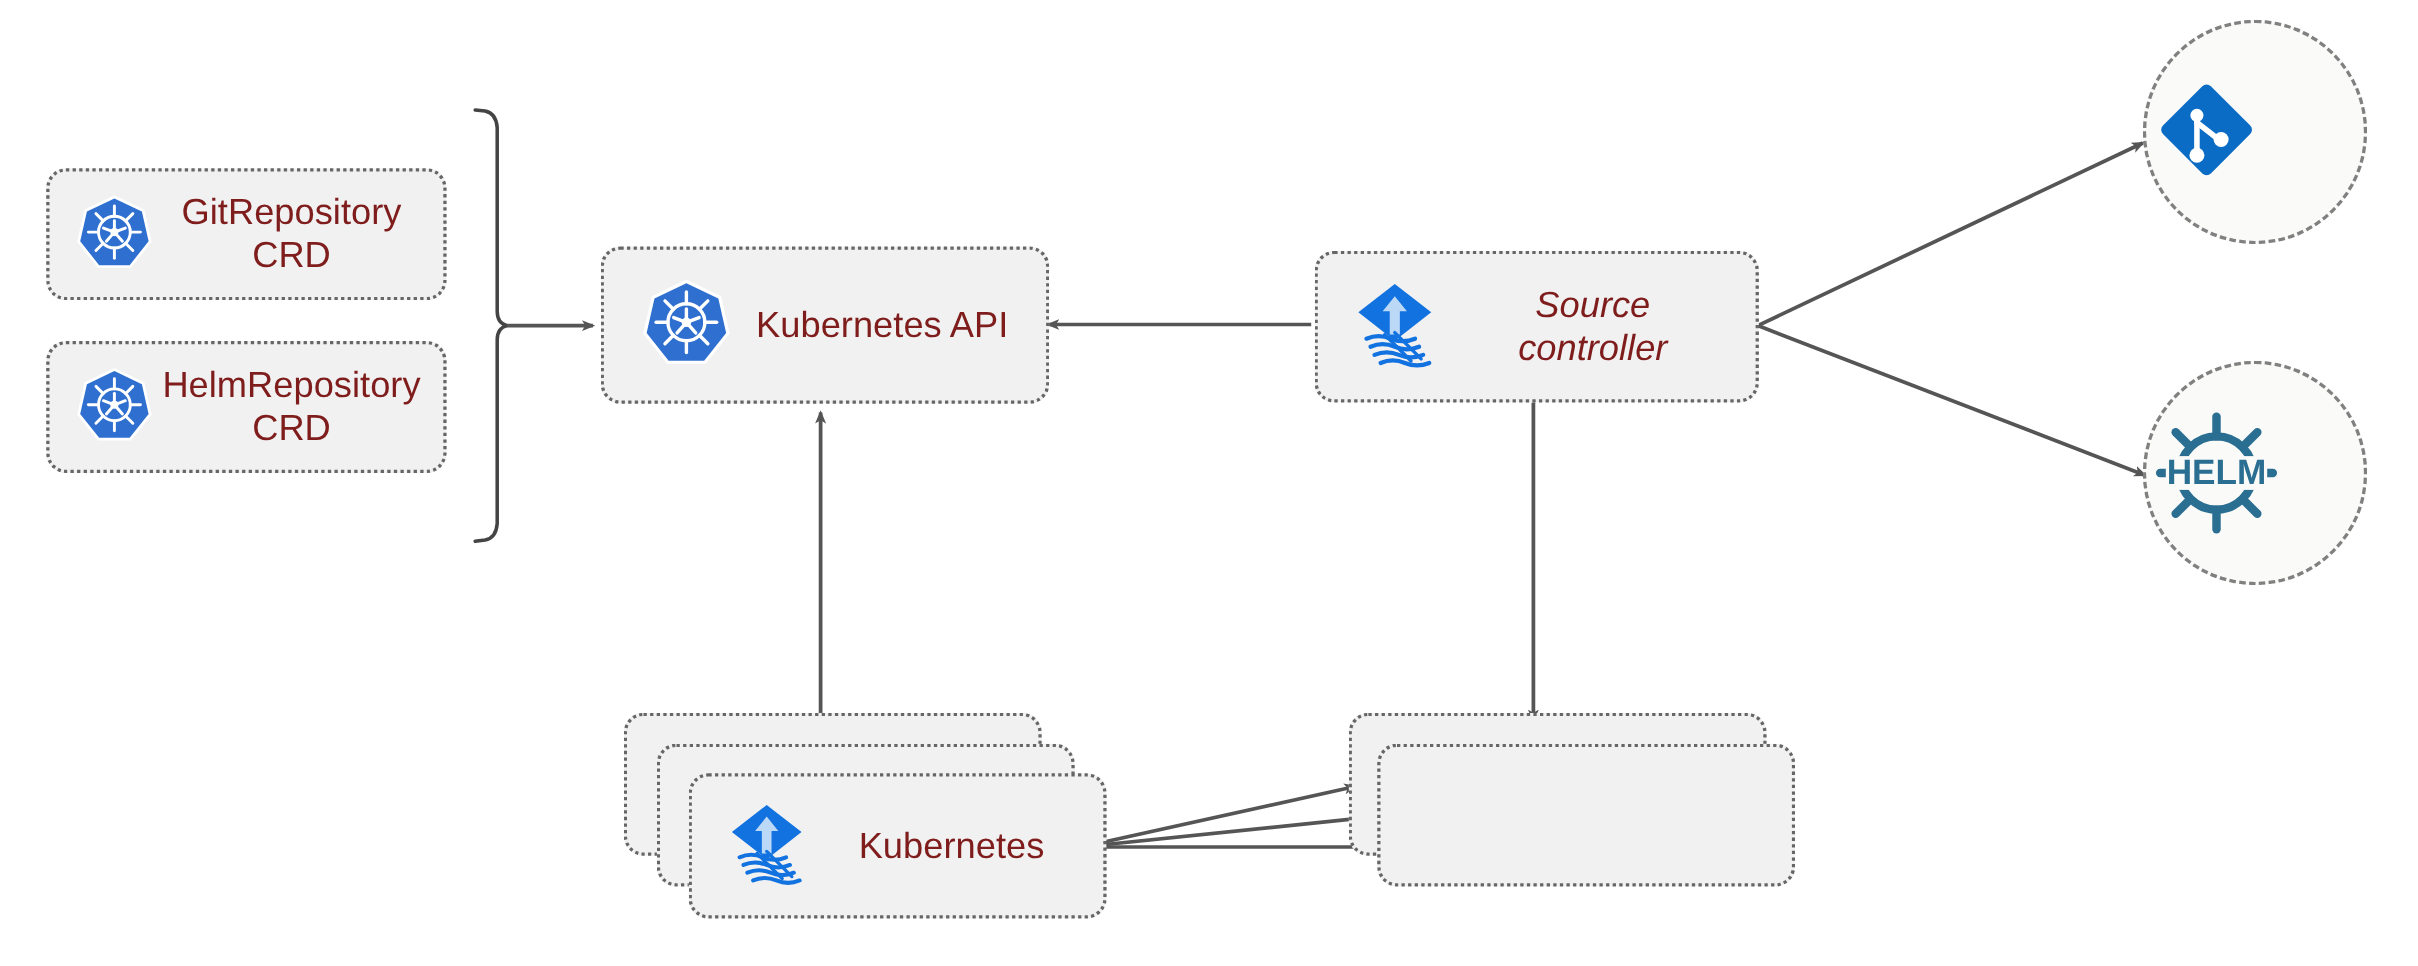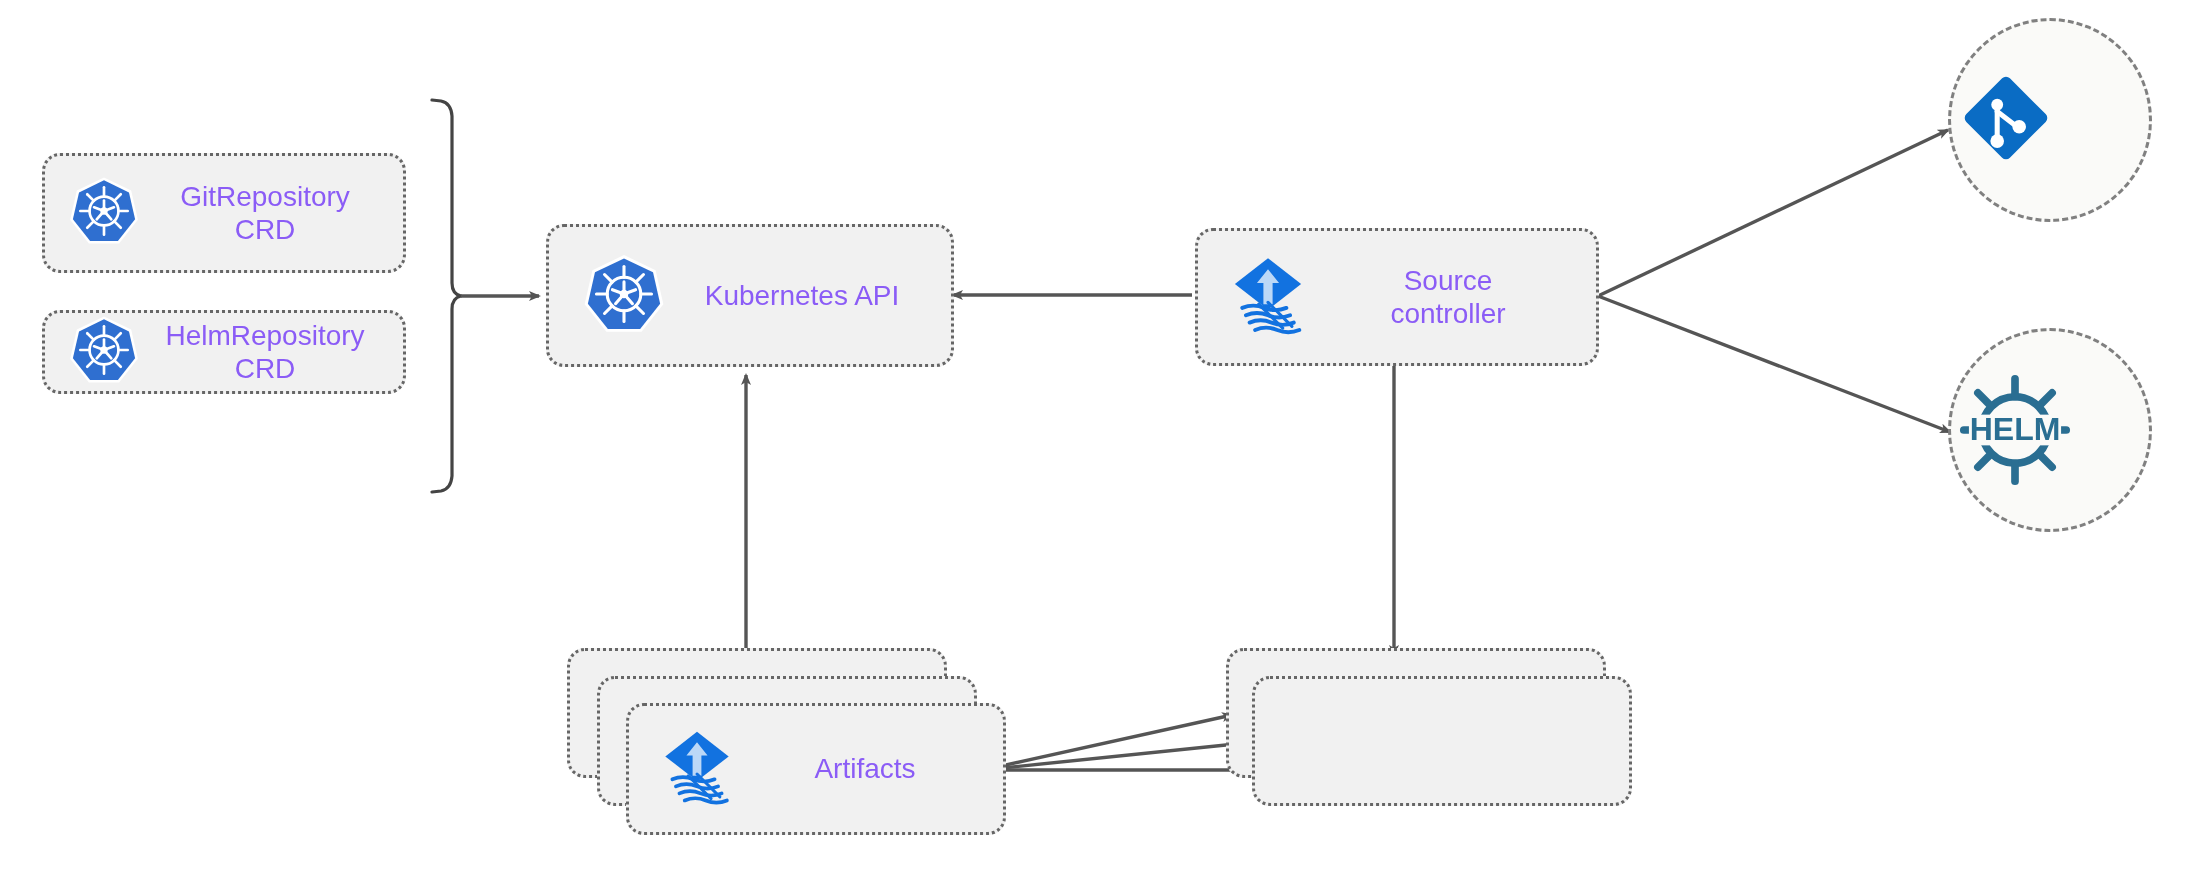--- a/index.html
+++ b/index.html
@@ -25,22 +25,22 @@
     border: 3px dotted #666666;
     border-radius: 18px;
     display: flex;
     align-items: center;
     justify-content: flex-start;
   }
   .node.ghost {
     background: #f1f1f1;
   }
   .node-label {
-    color: #8b5cf6;
-    font-size: 28px;
+    color: #7f1d1d;
+    font-size: 33px;
     line-height: 1.18;
     white-space: pre-line;
     text-align: center;
     flex: 1 1 auto;
     padding-right: 14px;
   }
   .node-label.two-line { text-align: center; }
   .node-icon {
     flex: 0 0 auto;
     display: block;
@@ -128,21 +128,21 @@
           <line x1="32" y1="32" x2="25.7" y2="39.2"></line>
           <line x1="32" y1="32" x2="23.4" y2="28.8"></line>
         </g>
         <circle cx="32" cy="32" r="3.2" fill="#ffffff"></circle>
       </svg>
     </span>
     <span class="node-label two-line">GitRepository
 CRD</span>
   </div>
 
-  <div class="node" style="left:42px; top:310px; width:364px; height:84px;">
+  <div class="node" style="left:42px; top:310px; width:364px; height:120px;">
     <span class="node-icon" style="margin-left:22px;">
       <svg width="74" height="74" viewBox="0 0 64 64" xmlns="http://www.w3.org/2000/svg">
         <path d="M32 3 L55.5 14.3 L61.3 39.6 L45.1 60 L18.9 60 L2.7 39.6 L8.5 14.3 Z" fill="#ffffff"></path>
         <path d="M32 5.5 L53.6 15.9 L58.9 39.2 L44 58 L20 58 L5.1 39.2 L10.4 15.9 Z" fill="#2f6fd0"></path>
         <g fill="none" stroke="#ffffff" stroke-width="2.3" stroke-linecap="round">
           <circle cx="32" cy="32" r="12.5"></circle>
           <line x1="32" y1="11.5" x2="32" y2="19.5"></line>
           <line x1="32" y1="44.5" x2="32" y2="52.5"></line>
           <line x1="11.5" y1="32" x2="19.5" y2="32"></line>
           <line x1="44.5" y1="32" x2="52.5" y2="32"></line>
@@ -183,21 +183,21 @@
           <line x1="32" y1="32" x2="38.3" y2="39.2"></line>
           <line x1="32" y1="32" x2="25.7" y2="39.2"></line>
           <line x1="32" y1="32" x2="23.4" y2="28.8"></line>
         </g>
         <circle cx="32" cy="32" r="3.2" fill="#ffffff"></circle>
       </svg>
     </span>
     <span class="node-label">Kubernetes API</span>
   </div>
 
-  <div class="node" style="left:1195px; top:228px; width:404px; height:138px;">
+  <div class="node" style="left:1195px; top:228px; width:404px; height:138px;font-style:italic;">
     <span class="node-icon" style="margin-left:24px;">
       <svg width="92" height="92" viewBox="0 0 100 100" xmlns="http://www.w3.org/2000/svg">
         <path d="M50 10 L86 38 L50 66 L14 38 Z" fill="#1272e0"></path>
         <path d="M50 22 L62 37 L55 37 L55 60 L45 60 L45 37 L38 37 Z" fill="#bcd8f7"></path>
         <g stroke="#1272e0" stroke-width="4.2" stroke-linecap="round" fill="none">
           <path d="M22 64 Q 34 59 46 64 Q 58 69 70 64"></path>
           <path d="M26 72 Q 38 67 50 72 Q 62 77 74 72"></path>
           <path d="M30 80 Q 42 75 54 80 Q 66 85 78 80"></path>
           <path d="M36 88 Q 48 83 60 88 Q 72 93 84 88"></path>
           <path d="M40 60 L 66 86" stroke-width="3.4"></path>
@@ -219,21 +219,21 @@
         <g stroke="#1272e0" stroke-width="4.2" stroke-linecap="round" fill="none">
           <path d="M22 64 Q 34 59 46 64 Q 58 69 70 64"></path>
           <path d="M26 72 Q 38 67 50 72 Q 62 77 74 72"></path>
           <path d="M30 80 Q 42 75 54 80 Q 66 85 78 80"></path>
           <path d="M36 88 Q 48 83 60 88 Q 72 93 84 88"></path>
           <path d="M40 60 L 66 86" stroke-width="3.4"></path>
           <path d="M50 58 L 76 84" stroke-width="3.4"></path>
         </g>
       </svg>
     </span>
-    <span class="node-label">Artifacts</span>
+    <span class="node-label">Kubernetes</span>
   </div>
 
   <div class="node ghost" style="left:1226px; top:648px; width:380px; height:130px;"></div>
   <div class="node ghost" style="left:1252px; top:676px; width:380px; height:130px;"></div>
 
   <div class="circle-node" style="left:1948px; top:18px; width:204px; height:204px;">
     <span class="node-icon">
       <svg width="110" height="110" viewBox="0 0 100 100" xmlns="http://www.w3.org/2000/svg">
         <rect x="22" y="22" width="56" height="56" rx="5" transform="rotate(45 50 50)" fill="#0a6cc4"></rect>
         <g stroke="#ffffff" stroke-width="4.6" fill="none" stroke-linecap="round">

